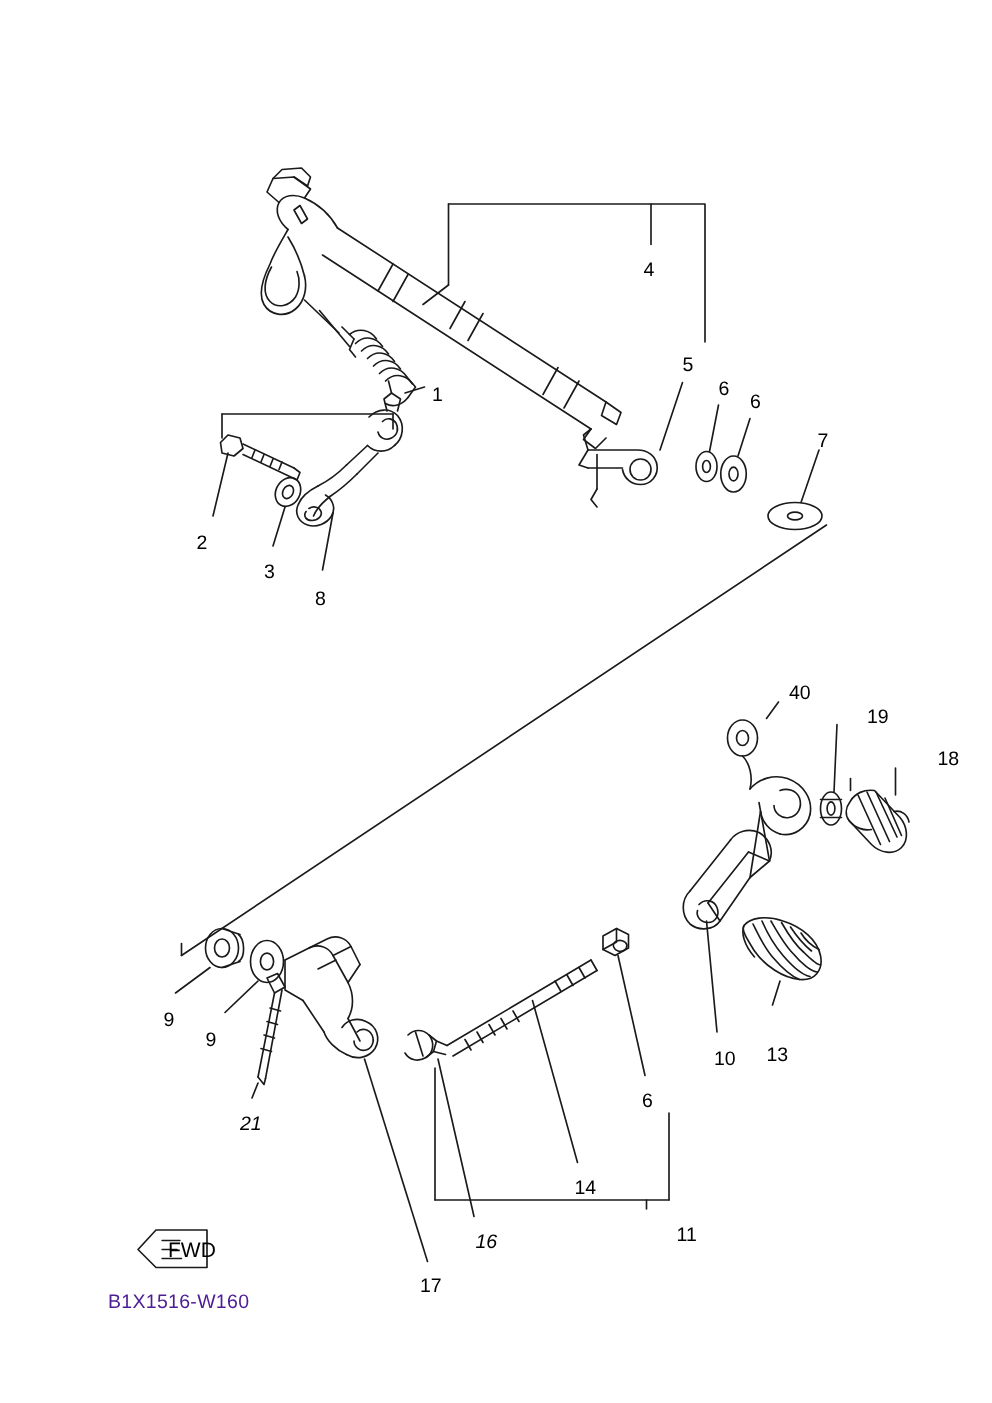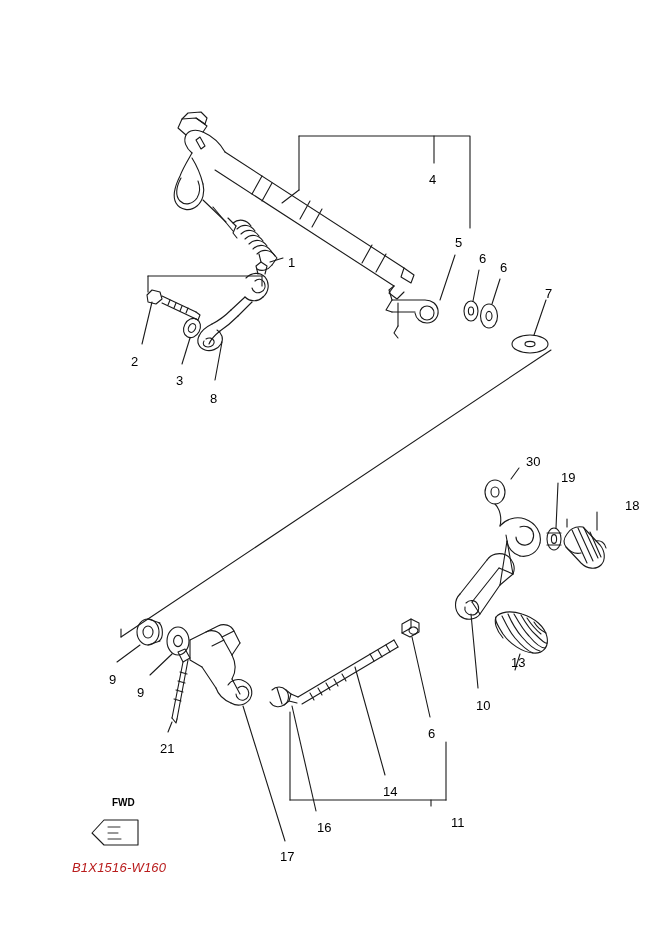--- a/index.html
+++ b/index.html
@@ -31,31 +31,30 @@
     color: #000000;
     white-space: nowrap;
     line-height: 1;
   }
   #part-code {
     position: absolute;
     left: 72px;
     top: 860px;
     font-family: "Liberation Sans", sans-serif;
     font-size: 13px;
-    color: #b91c1c;
+    color: #4c1d95;
     letter-spacing: 0.2px;
-    font-style: italic;
   }
   #fwd-label {
     position: absolute;
     left: 112px;
-    top: 797px;
+    top: 825px;
     font-family: "Liberation Sans", sans-serif;
-    font-size: 10px;
-    font-weight: bold;
+    font-size: 14px;
+    font-weight: normal;
     color: #000000;
   }
 </style>
 </head>
 <body>
 
 <div id="page">
 
   <svg id="diagram-svg" viewBox="0 0 661 935" xmlns="http://www.w3.org/2000/svg">
     <g fill="none" stroke="#1a1a1a" stroke-width="1.1" stroke-linecap="round" stroke-linejoin="round">
@@ -331,24 +330,24 @@
       <div class="callout" style="left: 429px; top: 173px;">4</div>
       <div class="callout" style="left: 455px; top: 236px;">5</div>
       <div class="callout" style="left: 479px; top: 252px;">6</div>
       <div class="callout" style="left: 500px; top: 261px;">6</div>
       <div class="callout" style="left: 545px; top: 287px;">7</div>
       <div class="callout" style="left: 210px; top: 392px;">8</div>
       <div class="callout" style="left: 109px; top: 673px;">9</div>
       <div class="callout" style="left: 137px; top: 686px;">9</div>
       <div class="callout" style="left: 451px; top: 816px;">11</div>
       <div class="callout" style="left: 476px; top: 699px;">10</div>
-      <div class="callout" style="left: 511px; top: 656px;">13</div>
+      <div class="callout" style="left: 511px; top: 696px;">13</div>
       <div class="callout" style="left: 383px; top: 785px; text-align: center;">14</div>
       <div class="callout" style="left: 428px; top: 727px;">6</div>
-      <div class="callout" style="left: 317px; top: 821px;">16</div>
+      <div class="callout" style="left: 317px; top: 821px; font-style: italic;">16</div>
       <div class="callout" style="left: 280px; top: 850px;">17</div>
       <div class="callout" style="left: 595px; top: 499px; margin-left: 30px;">18</div>
-      <div class="callout" style="left: 561px; top: 471px;">19</div>
-      <div class="callout" style="left: 526px; top: 455px;">30</div>
-      <div class="callout" style="left: 160px; top: 742px;">21</div>
+      <div class="callout" style="left: 578px; top: 471px;">19</div>
+      <div class="callout" style="left: 526px; top: 455px;">40</div>
+      <div class="callout" style="left: 160px; top: 742px; font-style: italic;">21</div>
     </div>
 
 </div>
 
 </body></html>

